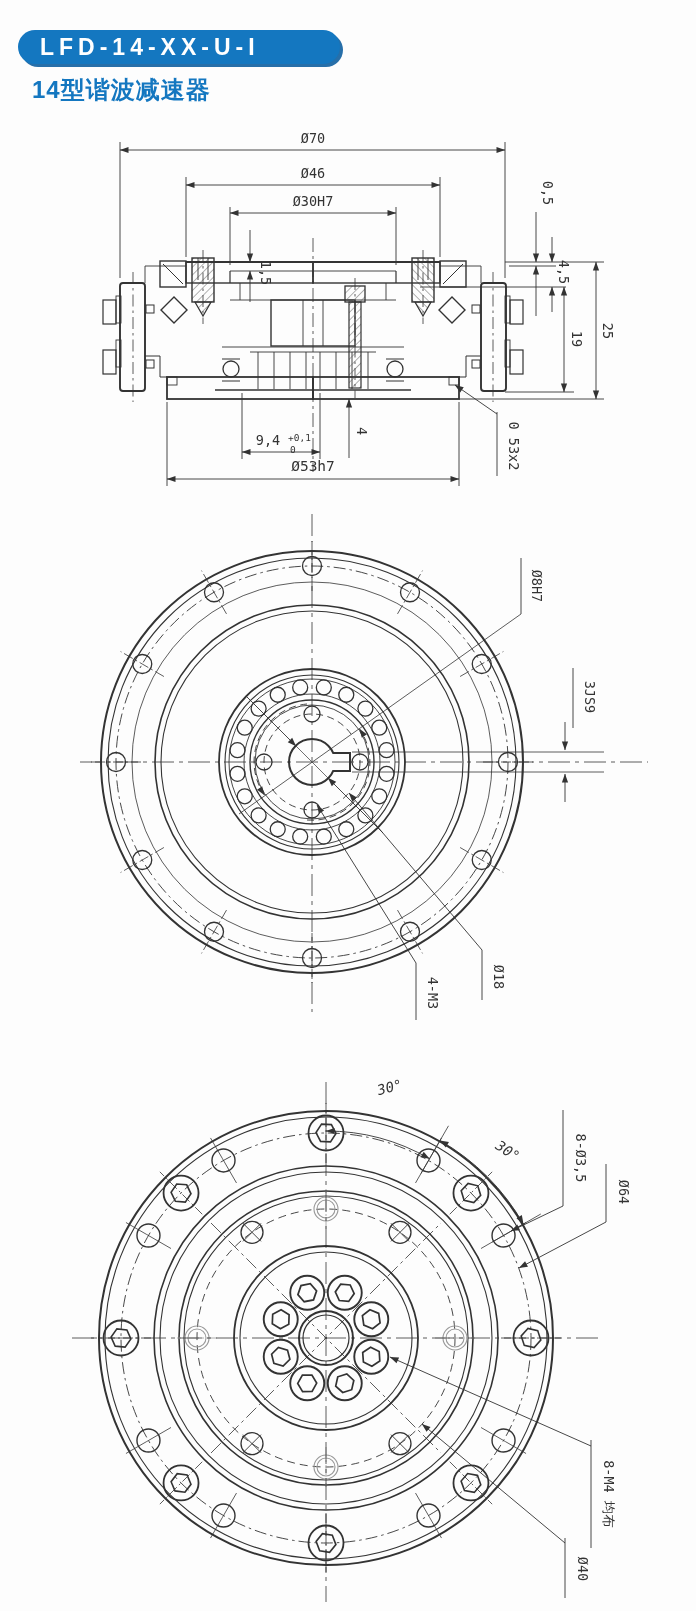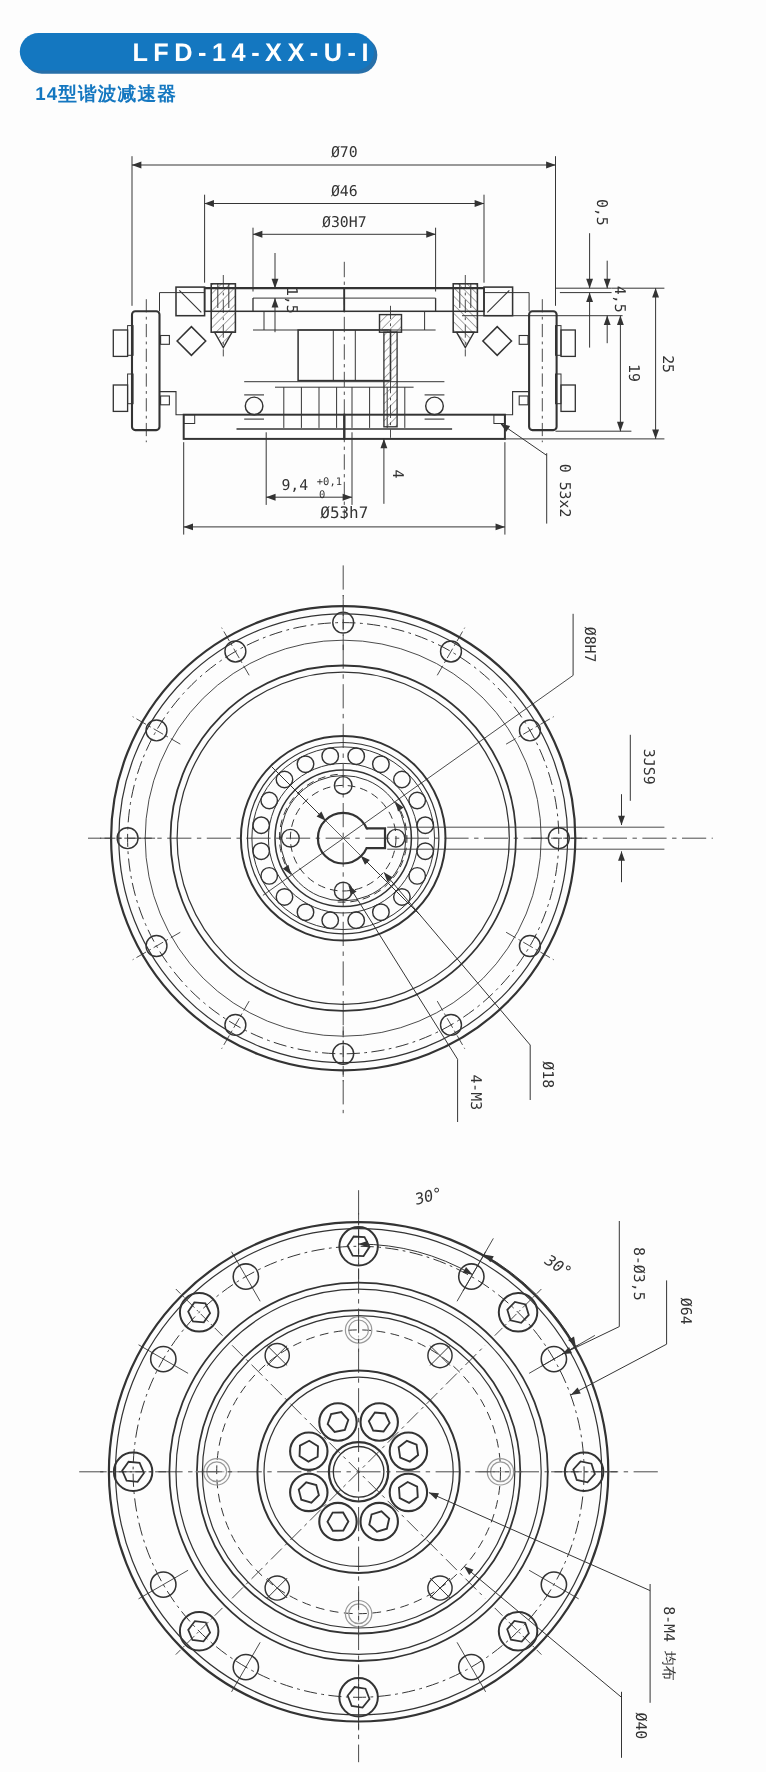--- a/index.html
+++ b/index.html
@@ -1,22 +1,22 @@
 <!DOCTYPE html>
 <html><head>
 <meta charset="utf-8">
 <style>
   html,body{margin:0;padding:0;background:#ffffff;}
   .stage{position:relative;width:696px;height:1611px;background:#fdfdfd;overflow:hidden;
          font-family:"Liberation Sans",sans-serif;}
   .pill{position:absolute;left:18px;top:30px;width:322px;height:34px;border-radius:18px;
         background:#1477c0;box-shadow:3px 3px 0 rgba(16,95,160,.9);color:#fff;
         font-weight:bold;font-size:23px;letter-spacing:5px;line-height:35px;
-        padding-left:22px;box-sizing:border-box;white-space:nowrap;text-align:right;}
-  .subtitle{position:absolute;left:32px;top:74px;font-size:17px;font-weight:bold;
+        padding-left:22px;box-sizing:border-box;white-space:nowrap;}
+  .subtitle{position:absolute;left:32px;top:74px;font-size:24px;font-weight:bold;
         color:#1477c0;letter-spacing:1px;}
   svg{position:absolute;left:0;top:0;}
   svg text{font-family:"DejaVu Sans Mono","Liberation Sans",monospace;fill:#333;}
   .dim{font-size:13.5px;}
   .dimb{font-size:14.5px;}
   .tol{font-size:9.5px;}
   .ang{font-size:14px;font-style:italic;}
   line,path,rect,circle,polyline{vector-effect:none;}
 </style>
 </head>

